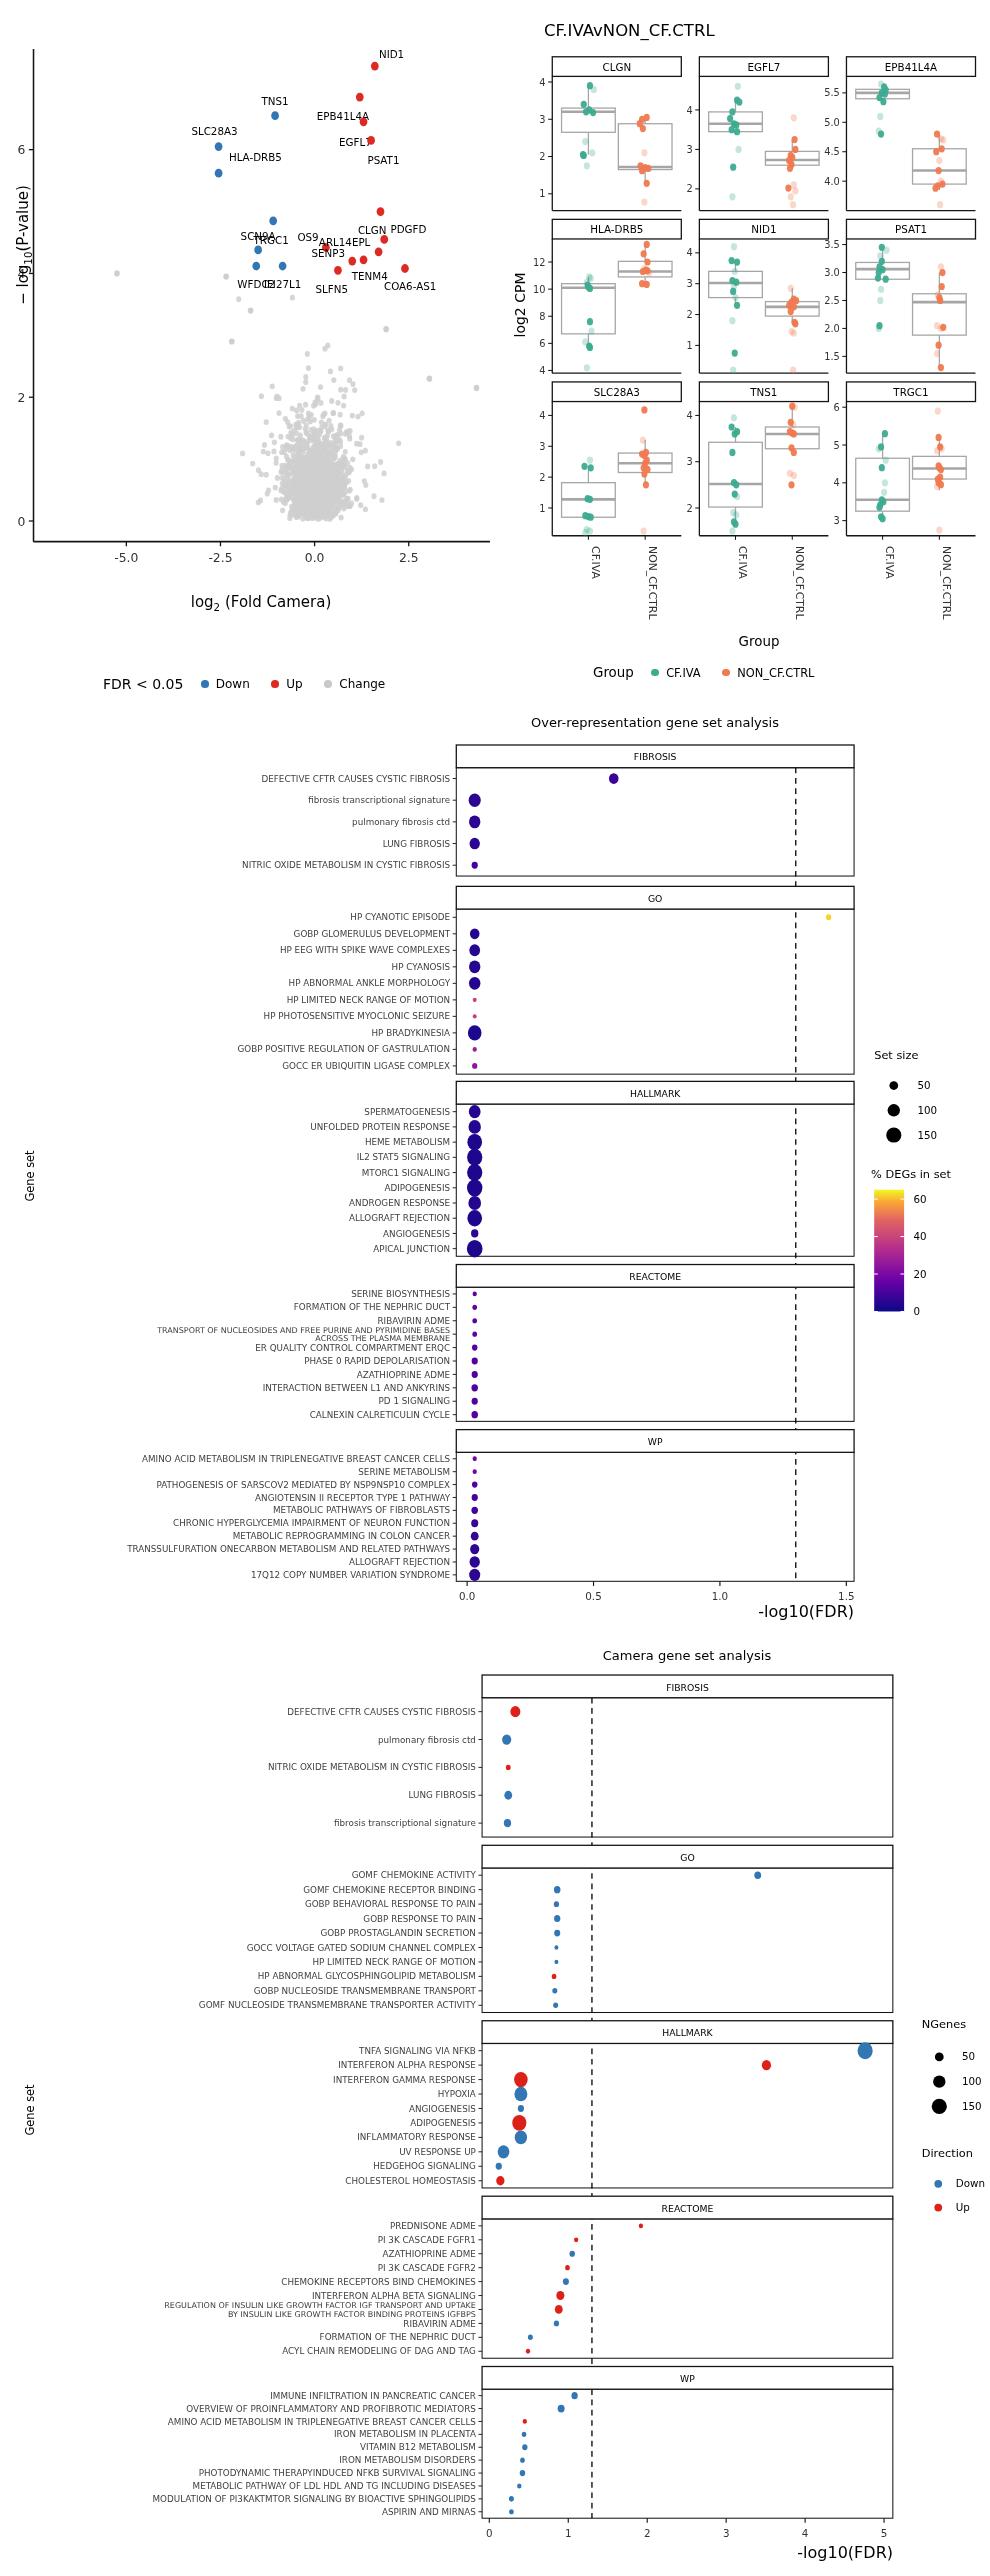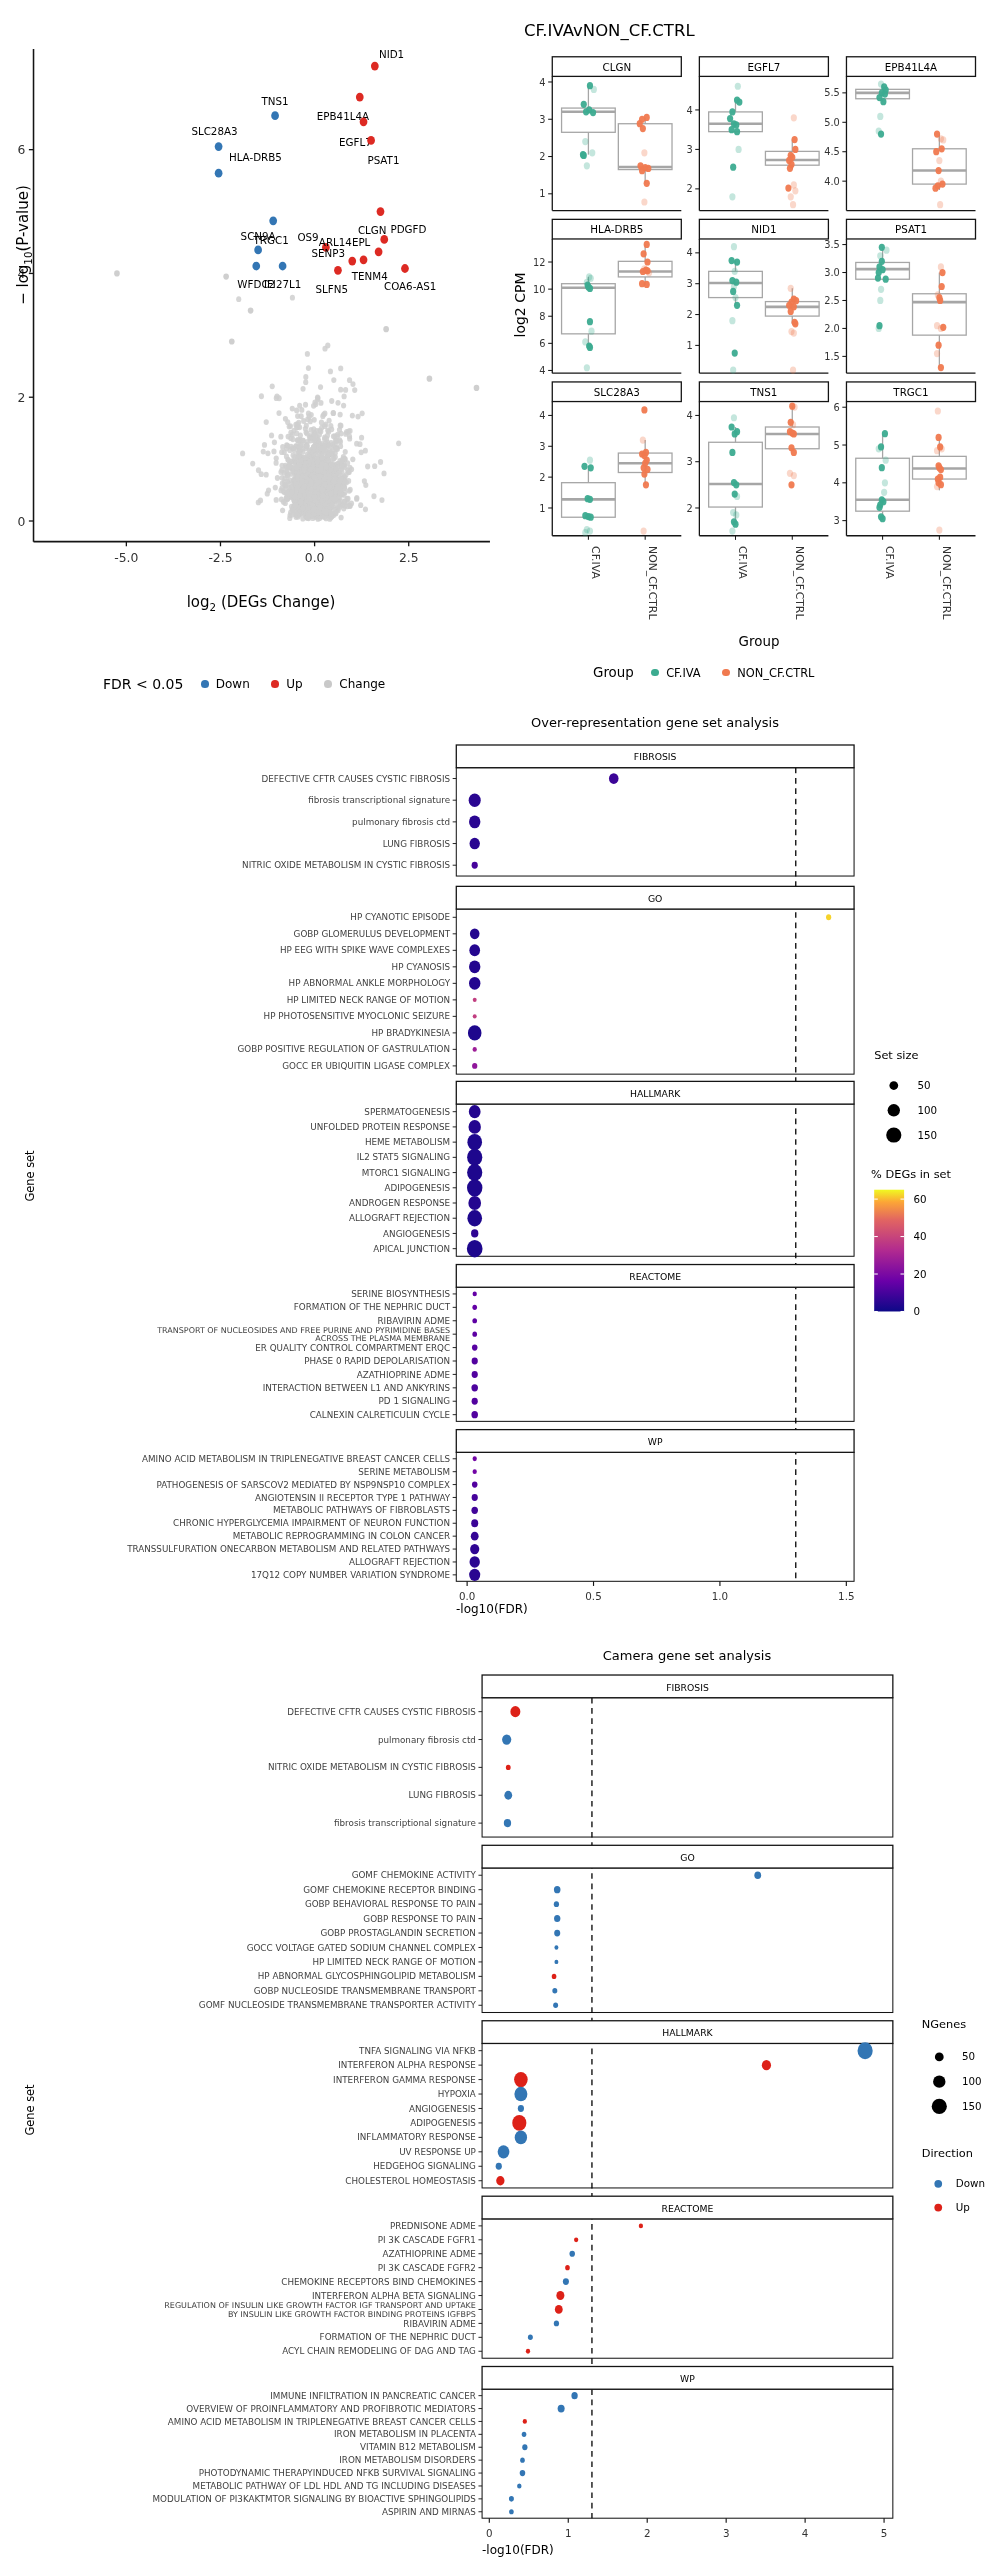--- a/index.html
+++ b/index.html
@@ -1,21 +1,21 @@
 <!DOCTYPE html>
 <html style="font-size:8.3px"><head>
 <meta charset="utf-8">
 <style>
   html,body{margin:0;padding:0;background:#ffffff;}
   body{font-family:"DejaVu Sans","Liberation Sans",sans-serif;}
   .page{position:relative;width:991px;height:2576px;background:#fff;overflow:hidden;}
   .abs{position:absolute;}
   .rot90ccw{transform:rotate(-90deg);}
   .sec-title{font-size:13px;color:#000;text-align:center;white-space:nowrap;}
-  .axis-label{font-size:12px;color:#000;text-align:left;}
+  .axis-label{font-size:16px;color:#000;text-align:right;}
   .legend-row{display:flex;align-items:center;white-space:nowrap;}
   .legend-row .lt{font-size:14px;color:#000;margin-right:17.5px;}
   .legend-row .item{display:flex;align-items:center;margin-right:21.7px;}
   .legend-row .dot{width:7.7px;height:7.7px;border-radius:50%;margin-right:7.2px;flex:0 0 auto;}
   .legend-row .lb{font-size:12px;color:#000;}
   svg text{font-family:"DejaVu Sans","Liberation Sans",sans-serif;}
 </style>
 </head>
 <body>
 
@@ -1588,41 +1588,41 @@
           <ellipse cx="655.26" cy="524" rx="7.5" ry="8.5" fill="#dd2a23"></ellipse>
           <text x="643.26" y="568" fill="#000" font-size="20" text-anchor="middle">SLFN5</text>
           <ellipse cx="785.2" cy="520.4" rx="7.5" ry="8.5" fill="#dd2a23"></ellipse>
           <text x="795.2" y="562.4" fill="#000" font-size="20" text-anchor="middle">COA6-AS1</text>
         </g>
       </svg>
     <div class="abs rot90ccw" style="left:-54px;top:235px;width:155px;text-align:center;font-size:15px;">
       <span>− log</span><sub style="font-size:10.3px;">10</sub><span>(P-value)</span>
     </div>
     <div class="abs" style="left:106px;top:593px;width:310px;text-align:center;font-size:15px;">
-      <span>log</span><sub style="font-size:10.3px;">2</sub><span> (DEGs Change)</span>
+      <span>log</span><sub style="font-size:10.3px;">2</sub><span> (Fold Camera)</span>
     </div>
     <div class="legend-row abs" style="left:103px;top:651px;margin-top:25px;">
       <span class="lt">FDR &lt; 0.05</span>
       <span class="item">
           <span class="dot" id="vleg-dot-0" style="background-color: rgb(51, 118, 180);"></span>
           <span class="lb">Down</span>
         </span>
       <span class="item">
           <span class="dot" id="vleg-dot-1" style="background-color: rgb(221, 42, 35);"></span>
           <span class="lb">Up</span>
         </span>
       <span class="item">
           <span class="dot" id="vleg-dot-2" style="background-color: rgb(201, 201, 201);"></span>
           <span class="lb">Change</span>
         </span>
     </div>
   </section>
 
   <section class="abs" style="left:0;top:0;width:991px;height:717px;pointer-events:none;">
-    <div class="abs" style="left:524px;top:20.6px;font-size:16.5px;color:#000;white-space:nowrap;">CF.IVAvNON_CF.CTRL</div>
+    <div class="abs" style="left:544px;top:20.6px;font-size:16.5px;color:#000;white-space:nowrap;">CF.IVAvNON_CF.CTRL</div>
     <div class="abs rot90ccw" style="left:453px;top:297px;width:134px;text-align:center;font-size:14px;">log2 CPM</div>
     <svg id="box-svg" width="991" height="640" class="abs" style="left:0;top:0;" viewBox="0 0 1920 1240">
         <g>
           <rect x="1070" y="110" width="250" height="38" fill="#fff" stroke="#141414" stroke-width="2.5"></rect>
           <text x="1195" y="137" fill="#000" font-size="20" text-anchor="middle">CLGN</text>
           <line x1="1070" y1="148" x2="1070" y2="408" stroke="#141414" stroke-width="2.5"></line>
           <line x1="1070" y1="408" x2="1320" y2="408" stroke="#141414" stroke-width="2.5"></line>
           <line x1="1062" y1="375.5" x2="1070" y2="375.5" stroke="#141414" stroke-width="2"></line>
           <text x="1057" y="382.5" fill="#333" font-size="19" text-anchor="end">1</text>
           <line x1="1062" y1="303.2777777777778" x2="1070" y2="303.2777777777778" stroke="#141414" stroke-width="2"></line>

